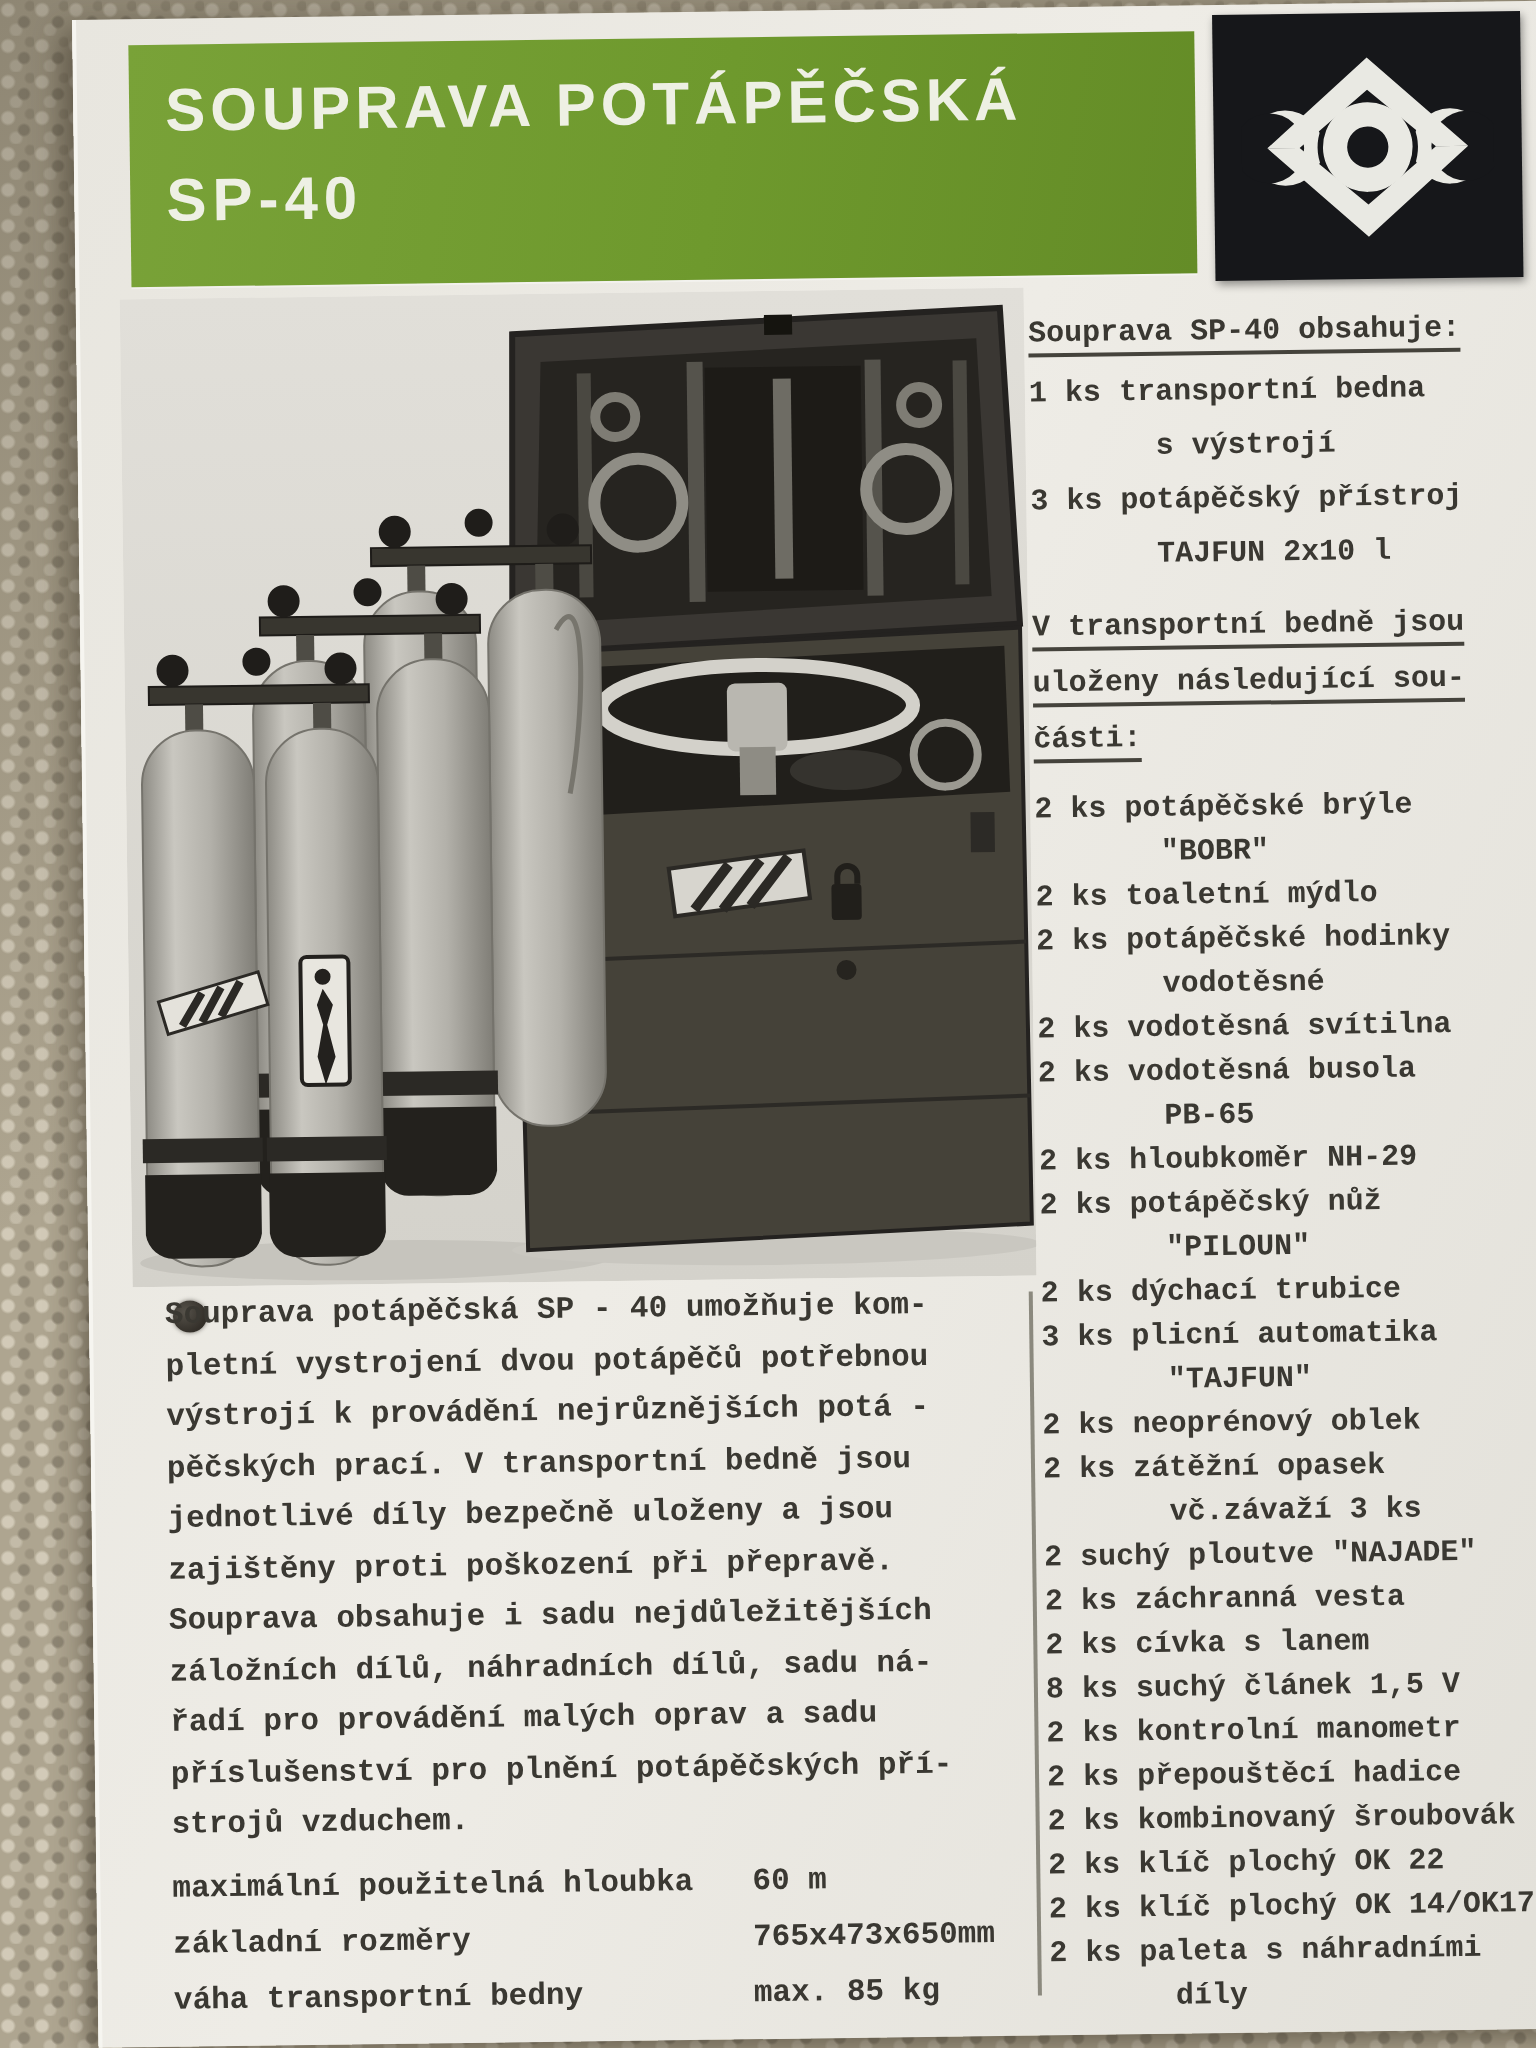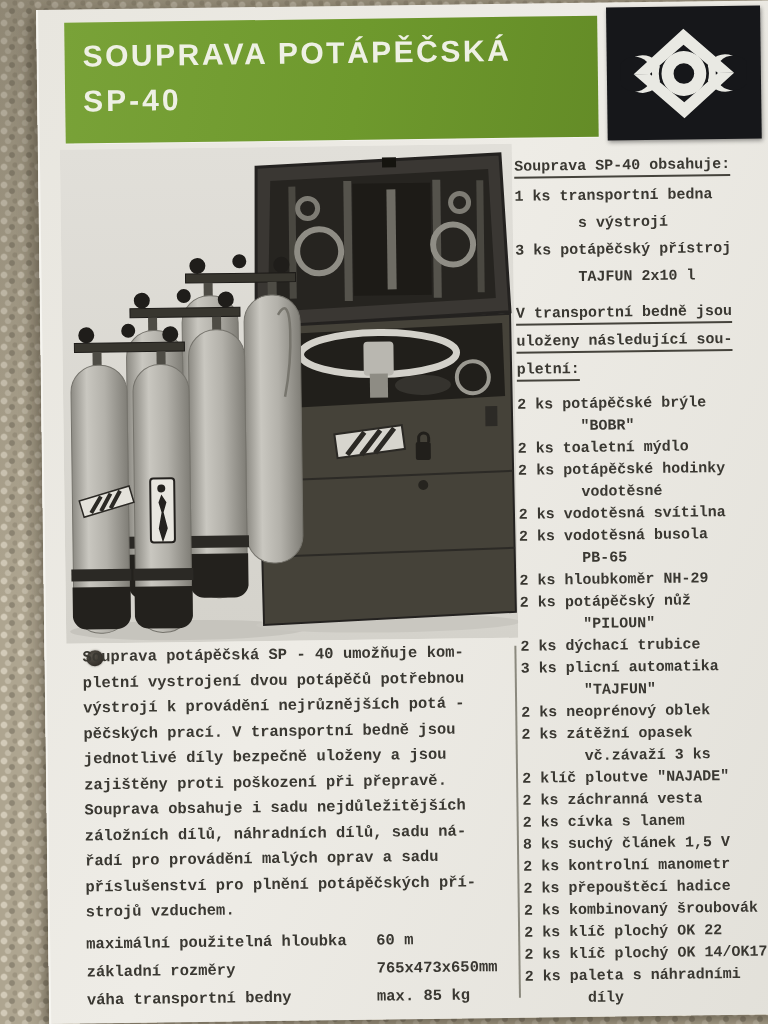--- a/index.html
+++ b/index.html
@@ -195,41 +195,41 @@
       </div>
       <div id="top-list">
           <div class="row"><span class="qty">1</span><span class="unit">ks</span><span class="nm">transportní bedna</span></div>
           <div class="row cont">s výstrojí</div>
           <div class="row"><span class="qty">3</span><span class="unit">ks</span><span class="nm">potápěčský přístroj</span></div>
           <div class="row cont">TAJFUN 2x10 l</div>
         </div>
       <div id="heading2">
           <div class="h2line"><span class="u">V transportní bedně jsou</span></div>
           <div class="h2line"><span class="u">uloženy následující sou-</span></div>
-          <div class="h2line"><span class="u">pletní:</span></div>
+          <div class="h2line"><span class="u">části:</span></div>
         </div>
       <div id="case-list">
           <div class="row"><span class="qty">2</span><span class="unit">ks</span><span class="nm">potápěčské brýle</span></div>
           <div class="row cont">"BOBR"</div>
           <div class="row"><span class="qty">2</span><span class="unit">ks</span><span class="nm">toaletní mýdlo</span></div>
           <div class="row"><span class="qty">2</span><span class="unit">ks</span><span class="nm">potápěčské hodinky</span></div>
           <div class="row cont">vodotěsné</div>
           <div class="row"><span class="qty">2</span><span class="unit">ks</span><span class="nm">vodotěsná svítilna</span></div>
           <div class="row"><span class="qty">2</span><span class="unit">ks</span><span class="nm">vodotěsná busola</span></div>
           <div class="row cont">PB-65</div>
           <div class="row"><span class="qty">2</span><span class="unit">ks</span><span class="nm">hloubkoměr NH-29</span></div>
           <div class="row"><span class="qty">2</span><span class="unit">ks</span><span class="nm">potápěčský nůž</span></div>
           <div class="row cont">"PILOUN"</div>
           <div class="row"><span class="qty">2</span><span class="unit">ks</span><span class="nm">dýchací trubice</span></div>
           <div class="row"><span class="qty">3</span><span class="unit">ks</span><span class="nm">plicní automatika</span></div>
           <div class="row cont">"TAJFUN"</div>
           <div class="row"><span class="qty">2</span><span class="unit">ks</span><span class="nm">neoprénový oblek</span></div>
           <div class="row"><span class="qty">2</span><span class="unit">ks</span><span class="nm">zátěžní opasek</span></div>
           <div class="row cont">vč.závaží 3 ks</div>
-          <div class="row"><span class="qty">2</span><span class="unit">klíč</span><span class="nm">ploutve "NAJADE"</span></div>
+          <div class="row"><span class="qty">2</span><span class="unit">suchý</span><span class="nm">ploutve "NAJADE"</span></div>
           <div class="row"><span class="qty">2</span><span class="unit">ks</span><span class="nm">záchranná vesta</span></div>
           <div class="row"><span class="qty">2</span><span class="unit">ks</span><span class="nm">cívka s lanem</span></div>
           <div class="row"><span class="qty">8</span><span class="unit">ks</span><span class="nm">suchý článek 1,5 V</span></div>
           <div class="row"><span class="qty">2</span><span class="unit">ks</span><span class="nm">kontrolní manometr</span></div>
           <div class="row"><span class="qty">2</span><span class="unit">ks</span><span class="nm">přepouštěcí hadice</span></div>
           <div class="row"><span class="qty">2</span><span class="unit">ks</span><span class="nm">kombinovaný šroubovák</span></div>
           <div class="row"><span class="qty">2</span><span class="unit">ks</span><span class="nm">klíč plochý OK 22</span></div>
           <div class="row"><span class="qty">2</span><span class="unit">ks</span><span class="nm">klíč plochý OK 14/OK17</span></div>
           <div class="row"><span class="qty">2</span><span class="unit">ks</span><span class="nm">paleta s náhradními</span></div>
           <div class="row cont">díly</div>

